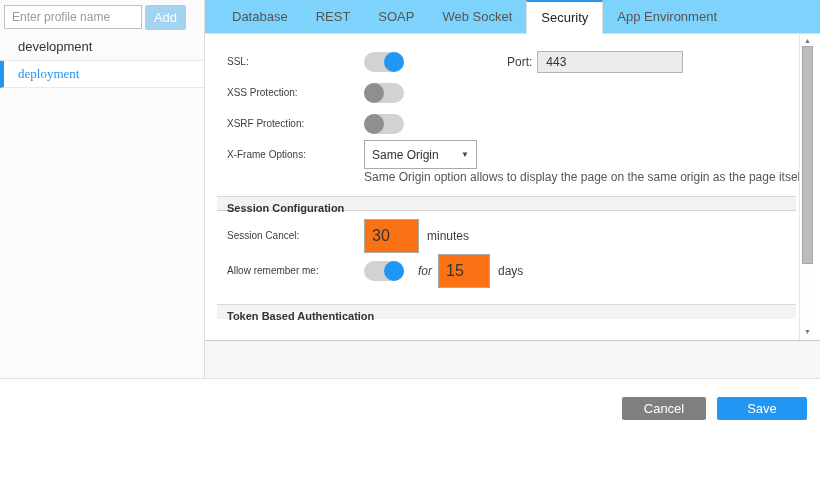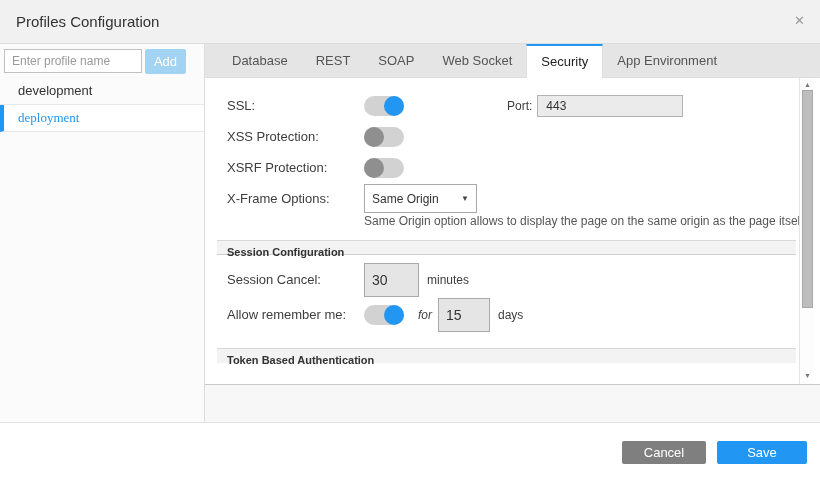--- a/index.html
+++ b/index.html
@@ -21,47 +21,47 @@
   .profile-input { width:138px; height:24px; border:1px solid #c0c0c0; font-size:12px; padding:0 7px; color:#555; font-family:inherit; background:#fff; }
   .profile-input::placeholder { color:#9a9a9a; }
   .add-btn { width:41px; height:25px; background:#a2d3f2; color:#fff; border:none; border-radius:2px; font-size:13px; font-family:inherit; cursor:pointer; }
   .p-item { height:27px; line-height:26px; padding-left:18px; font-size:13px; color:#333; border-bottom:1px solid #e9e9e9; cursor:pointer; }
   .p-item.selected { background:#fff; color:#2196f3; border-left:4px solid #2196f3; padding-left:14px; font-weight:500;font-family:Liberation Serif, serif; }
 
   
   .content { flex:1; display:flex; flex-direction:column; min-width:0; }
 
   
-  .tabbar { height:34px; background:#e5e5e5; border-bottom:1px solid #ddd; display:flex; padding-left:13px; }
+  .tabbar { height:34px; background:#7dd3fc; border-bottom:1px solid #ddd; display:flex; padding-left:13px; }
   .tab { padding:0 14px; line-height:33px; font-size:13px; color:#555; cursor:pointer; white-space:nowrap; }
   .tab.active { background:#fff; border-top:2px solid #2196f3; border-left:1px solid #ddd; border-right:1px solid #ddd; color:#222; line-height:31px; height:34px; margin-bottom:-1px; position:relative; }
 
   
   .scroll { height:307px; background:#fff; border-bottom:1px solid #c9c9c9; position:relative; padding:16px 30px 0 22px; overflow:hidden; }
   .row { display:flex; align-items:center; height:23px; margin-bottom:8px; }
-  .lbl { width:137px; flex:none; font-size:13px; color:#3d3d3d; }
+  .lbl { width:137px; flex:none; font-size:10px; color:#3d3d3d; }
   .unit { font-size:12px; color:#3d3d3d; }
 
   .toggle { width:40px; height:20px; border-radius:10px; background:#d2d2d2; position:relative; flex:none; cursor:pointer; }
   .toggle .knob { width:20px; height:20px; border-radius:50%; background:#8f8f8f; position:absolute; top:0; left:0; }
   .toggle.on .knob { left:20px; background:#2196f3; }
 
   .port-lbl { margin-left:103px; font-size:12px; color:#3d3d3d; }
   .port-input { margin-left:5px; width:146px; height:22px; background:#ebebeb; border:1px solid #b3b3b3; font-size:12px; padding:0 8px; color:#333; font-family:inherit; }
 
   .select { width:113px; height:29px; border:1px solid #a9a9a9; background:#fff; display:flex; align-items:center; justify-content:space-between; padding:0 7px; font-size:12px; color:#333; cursor:pointer; }
   .select .arrow { font-size:8px; color:#444; }
 
   .hint { margin-left:137px; font-size:12px; color:#555; margin-bottom:12px; white-space:nowrap; }
 
   .section { margin:14px -6px 13px -10px; height:15px; line-height:22px; padding-left:10px; background:#f3f3f3; border-top:1px solid #d8d8d8; border-bottom:1px solid #cfcfcf; font-size:11px; font-weight:600; color:#333; }
   .section.first { margin-top:2px; }
   .section.last { margin-top:22px; border-bottom:none; }
 
-  .small-input { width:55px; height:23px; border:1px solid #a9a9a9; font-size:14px; padding:16px 7px; color:#333; font-family:inherit; background:#e5e5e5; }
+  .small-input { width:55px; height:23px; border:1px solid #a9a9a9; font-size:16px; padding:16px 7px; color:#333; font-family:inherit; background:#f97316; }
   .days-input { width:52px; }
   .for-txt { margin-left:14px; margin-right:6px;font-style:italic; }
   .ml8 { margin-left:8px; }
 
   
   .sbar { position:absolute; top:0; bottom:0; right:6px; width:15px; background:#fdfdfd; border-left:1px solid #e5e5e5; }
   .sb-arrow { position:absolute; left:0; width:15px; text-align:center; font-size:7px; color:#777; cursor:pointer; line-height:10px; }
   .sb-arrow.up { top:2px; }
   .sb-arrow.down { bottom:3px; }
   .sb-thumb { position:absolute; top:12px; left:2px; width:11px; height:218px; background:#bdbdbd; border:1px solid #a8a8a8; cursor:pointer; }
@@ -72,24 +72,20 @@
   .ftr { height:56px; background:#fff; display:flex; justify-content:flex-end; align-items:flex-start; padding:18px 13px 0 0; gap:11px; }
   .btn { height:23px; border:none; border-radius:2px; font-size:13px; color:#fff; font-family:inherit; cursor:pointer; padding:0; }
   .btn.cancel { width:84px; background:#7f7f7f; }
   .btn.save { width:90px; background:#2196f3; }
 </style>
 </head>
 <body>
 
 <div class="dialog">
 
-  <div class="hdr">
-    <div class="title">Profiles Configuration</div>
-    <div class="close">✕</div>
-  </div>
 
   <div class="bd">
 
     <div class="sidebar">
       <div class="add-row">
         <input class="profile-input" placeholder="Enter profile name" style="">
         <button class="add-btn">Add</button>
       </div>
       <div class="p-item">development</div>
       <div class="p-item selected">deployment</div>

